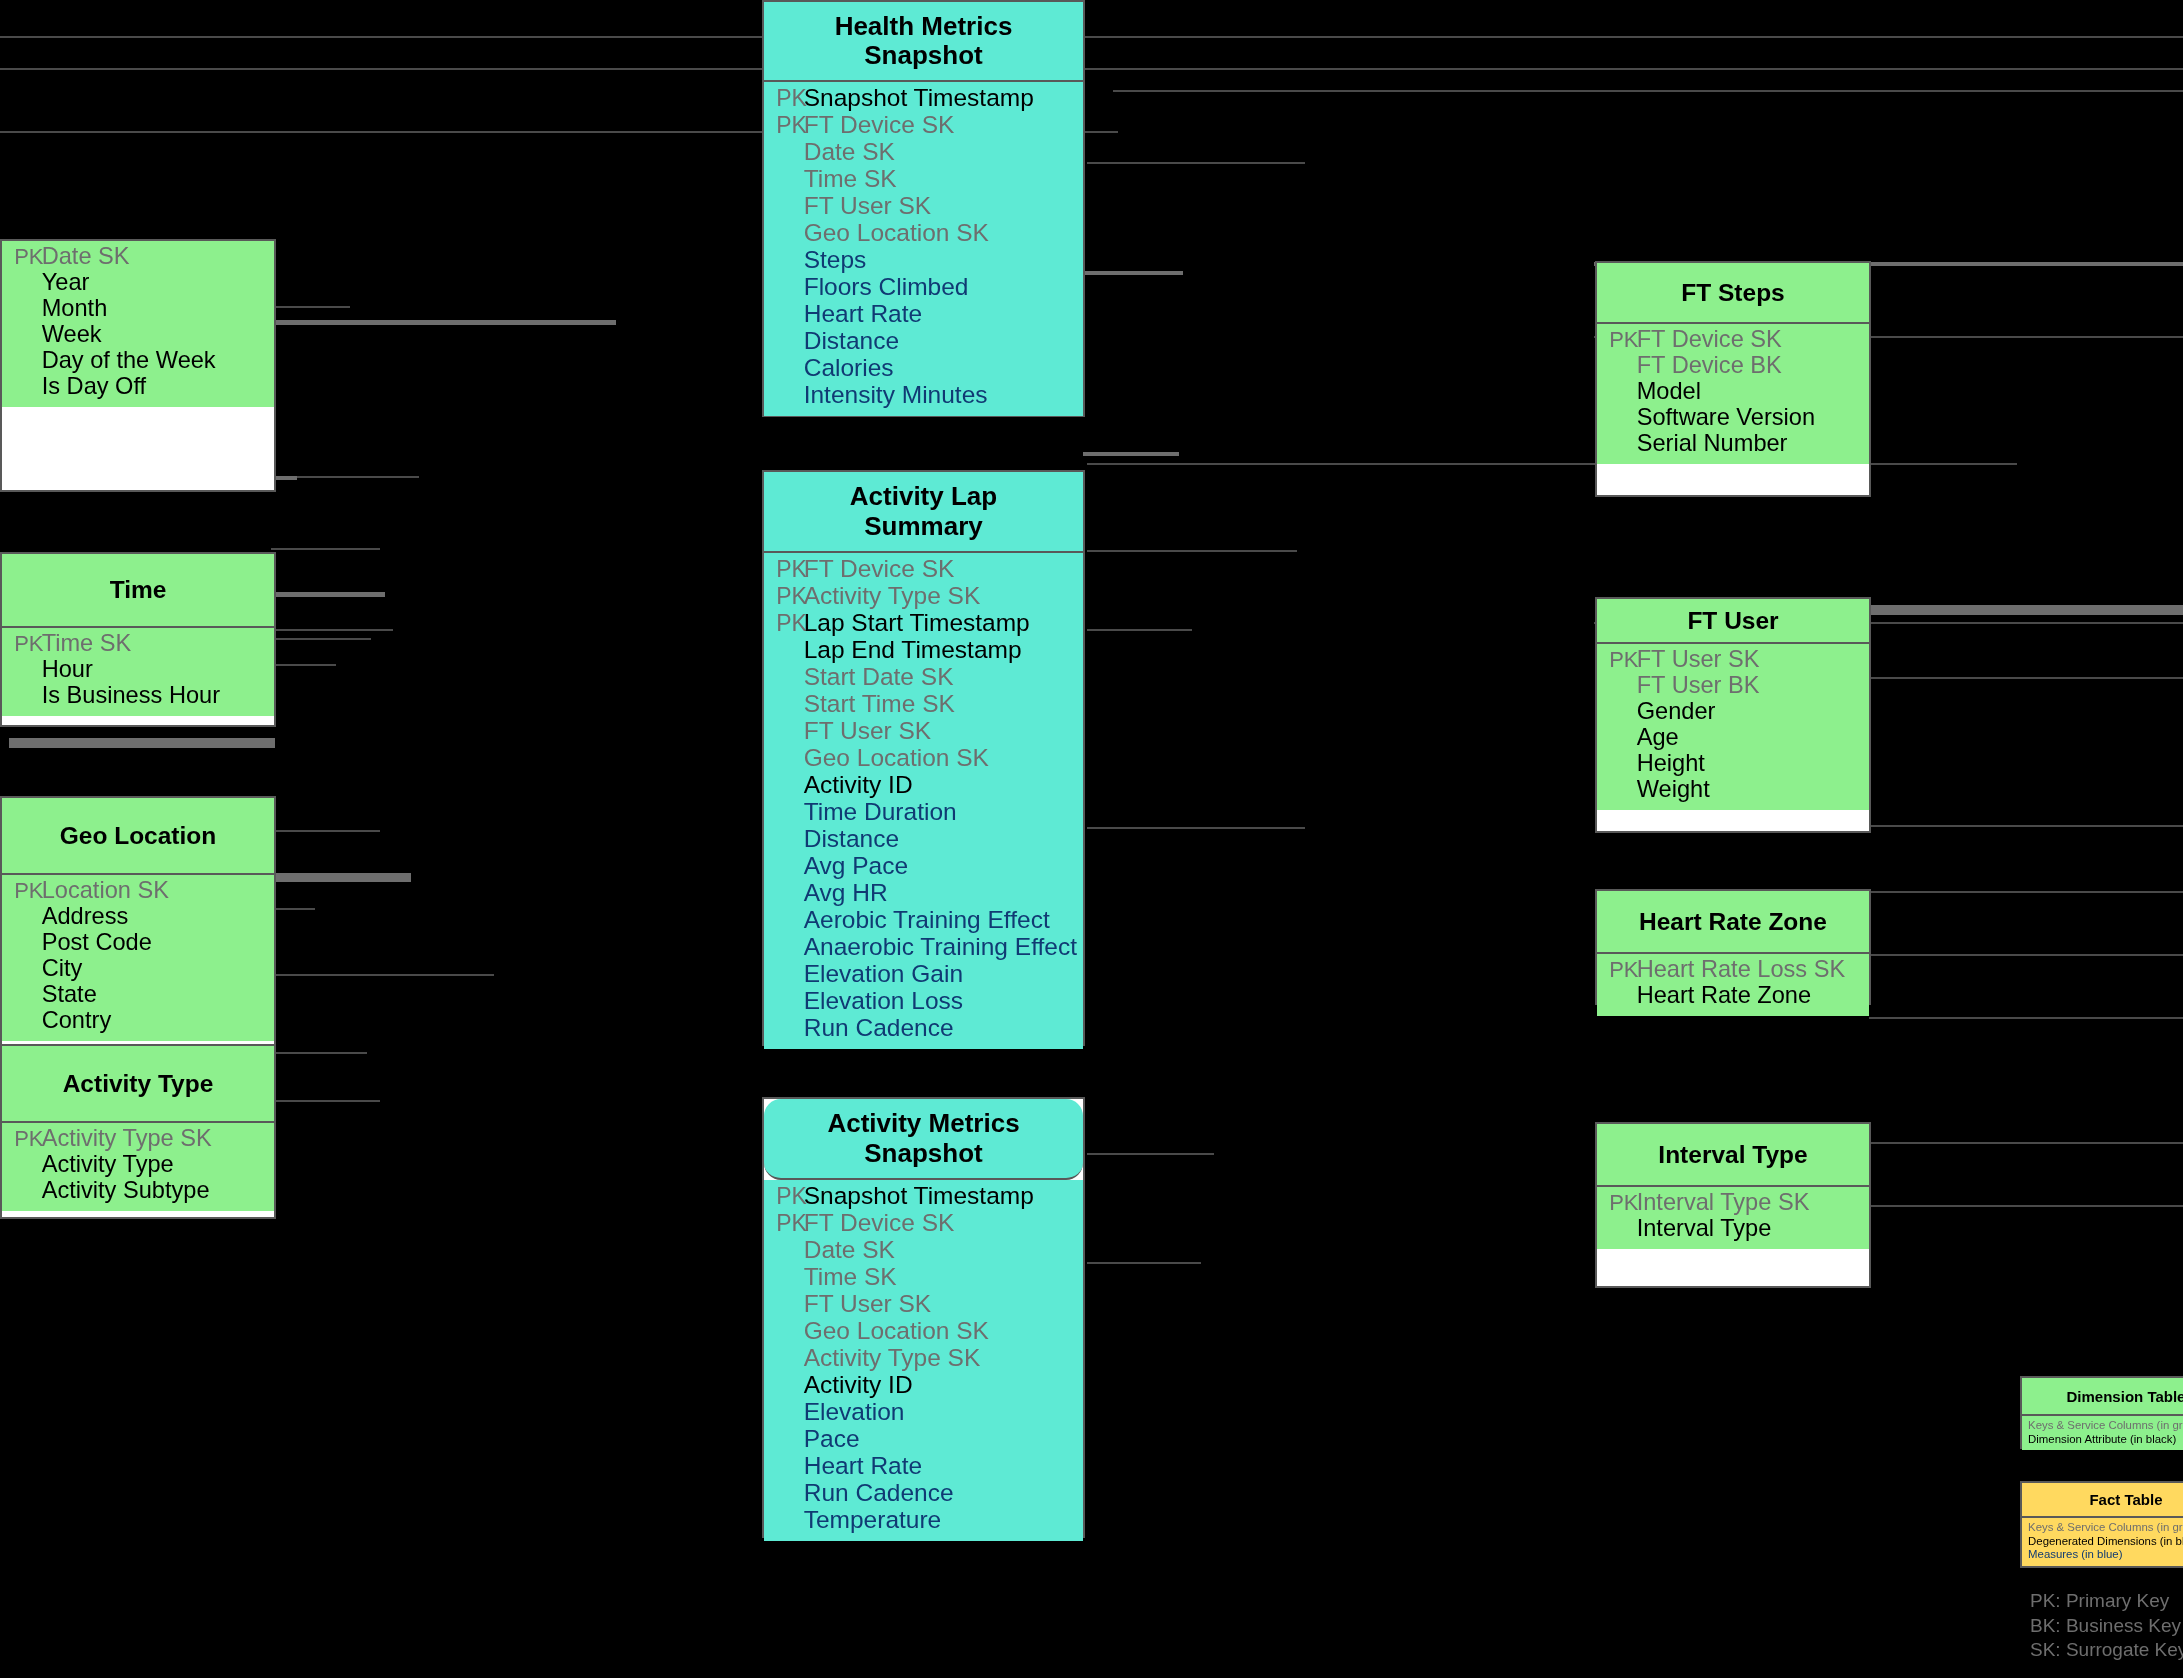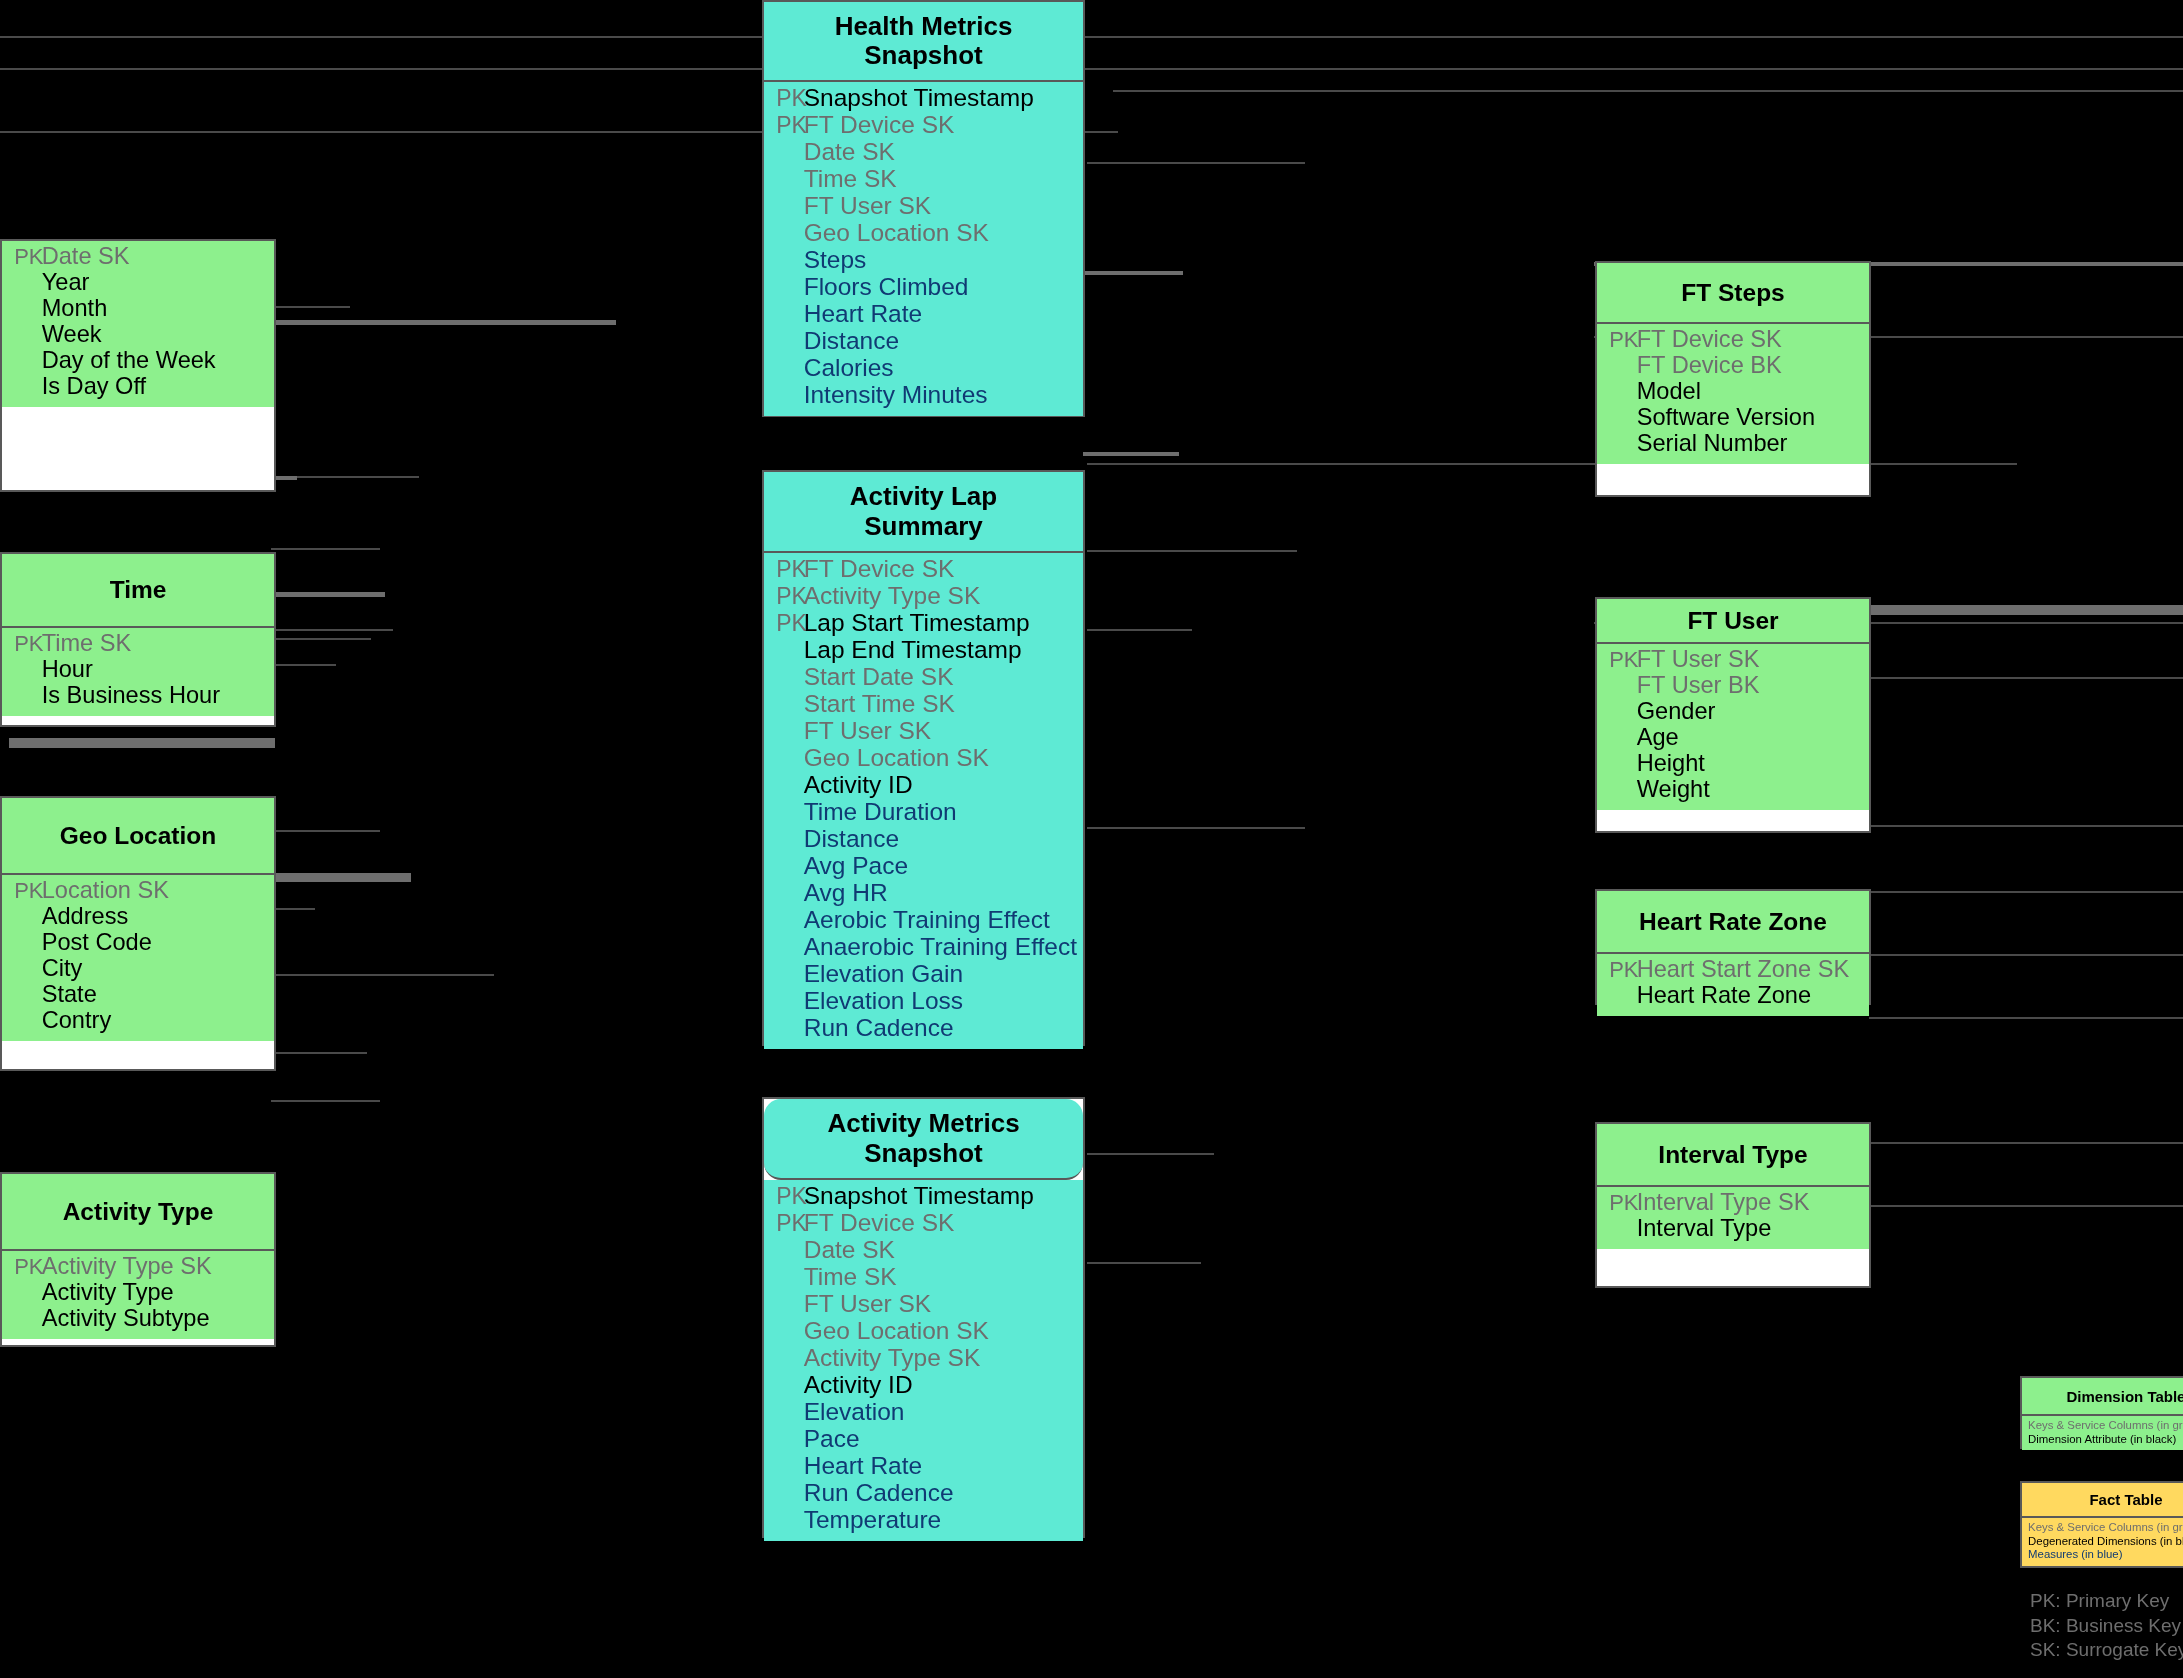--- a/index.html
+++ b/index.html
@@ -192,21 +192,21 @@
           <span class="pk"></span>
           <span class="nm">State</span>
         </div>
         <div class="row attr">
           <span class="pk"></span>
           <span class="nm">Contry</span>
         </div>
       </div>
   </div>
 
-  <div class="ent dim sz-dim" style="left:0px;top:1172px;width:276px;height:175px;">
+  <div class="ent dim sz-dim" style="left:0px;top:1044px;width:276px;height:175px;">
     <div class="hdr" style="height:77px;">Activity Type</div>
     <div class="body">
         <div class="row key">
           <span class="pk">PK</span>
           <span class="nm">Activity Type SK</span>
         </div>
         <div class="row attr">
           <span class="pk"></span>
           <span class="nm">Activity Type</span>
         </div>
@@ -470,21 +470,21 @@
           <span class="nm">Weight</span>
         </div>
       </div>
   </div>
 
   <div class="ent dim sz-dim" style="left:1595px;top:889px;width:276px;height:116px;">
     <div class="hdr" style="height:63px;">Heart Rate Zone</div>
     <div class="body">
         <div class="row key">
           <span class="pk">PK</span>
-          <span class="nm">Heart Start Zone SK</span>
+          <span class="nm">Heart Rate Loss SK</span>
         </div>
         <div class="row attr">
           <span class="pk"></span>
           <span class="nm">Heart Rate Zone</span>
         </div>
       </div>
   </div>
 
   <div class="ent dim sz-dim" style="left:1595px;top:1122px;width:276px;height:166px;">
     <div class="hdr" style="height:63px;">Interval Type</div>

